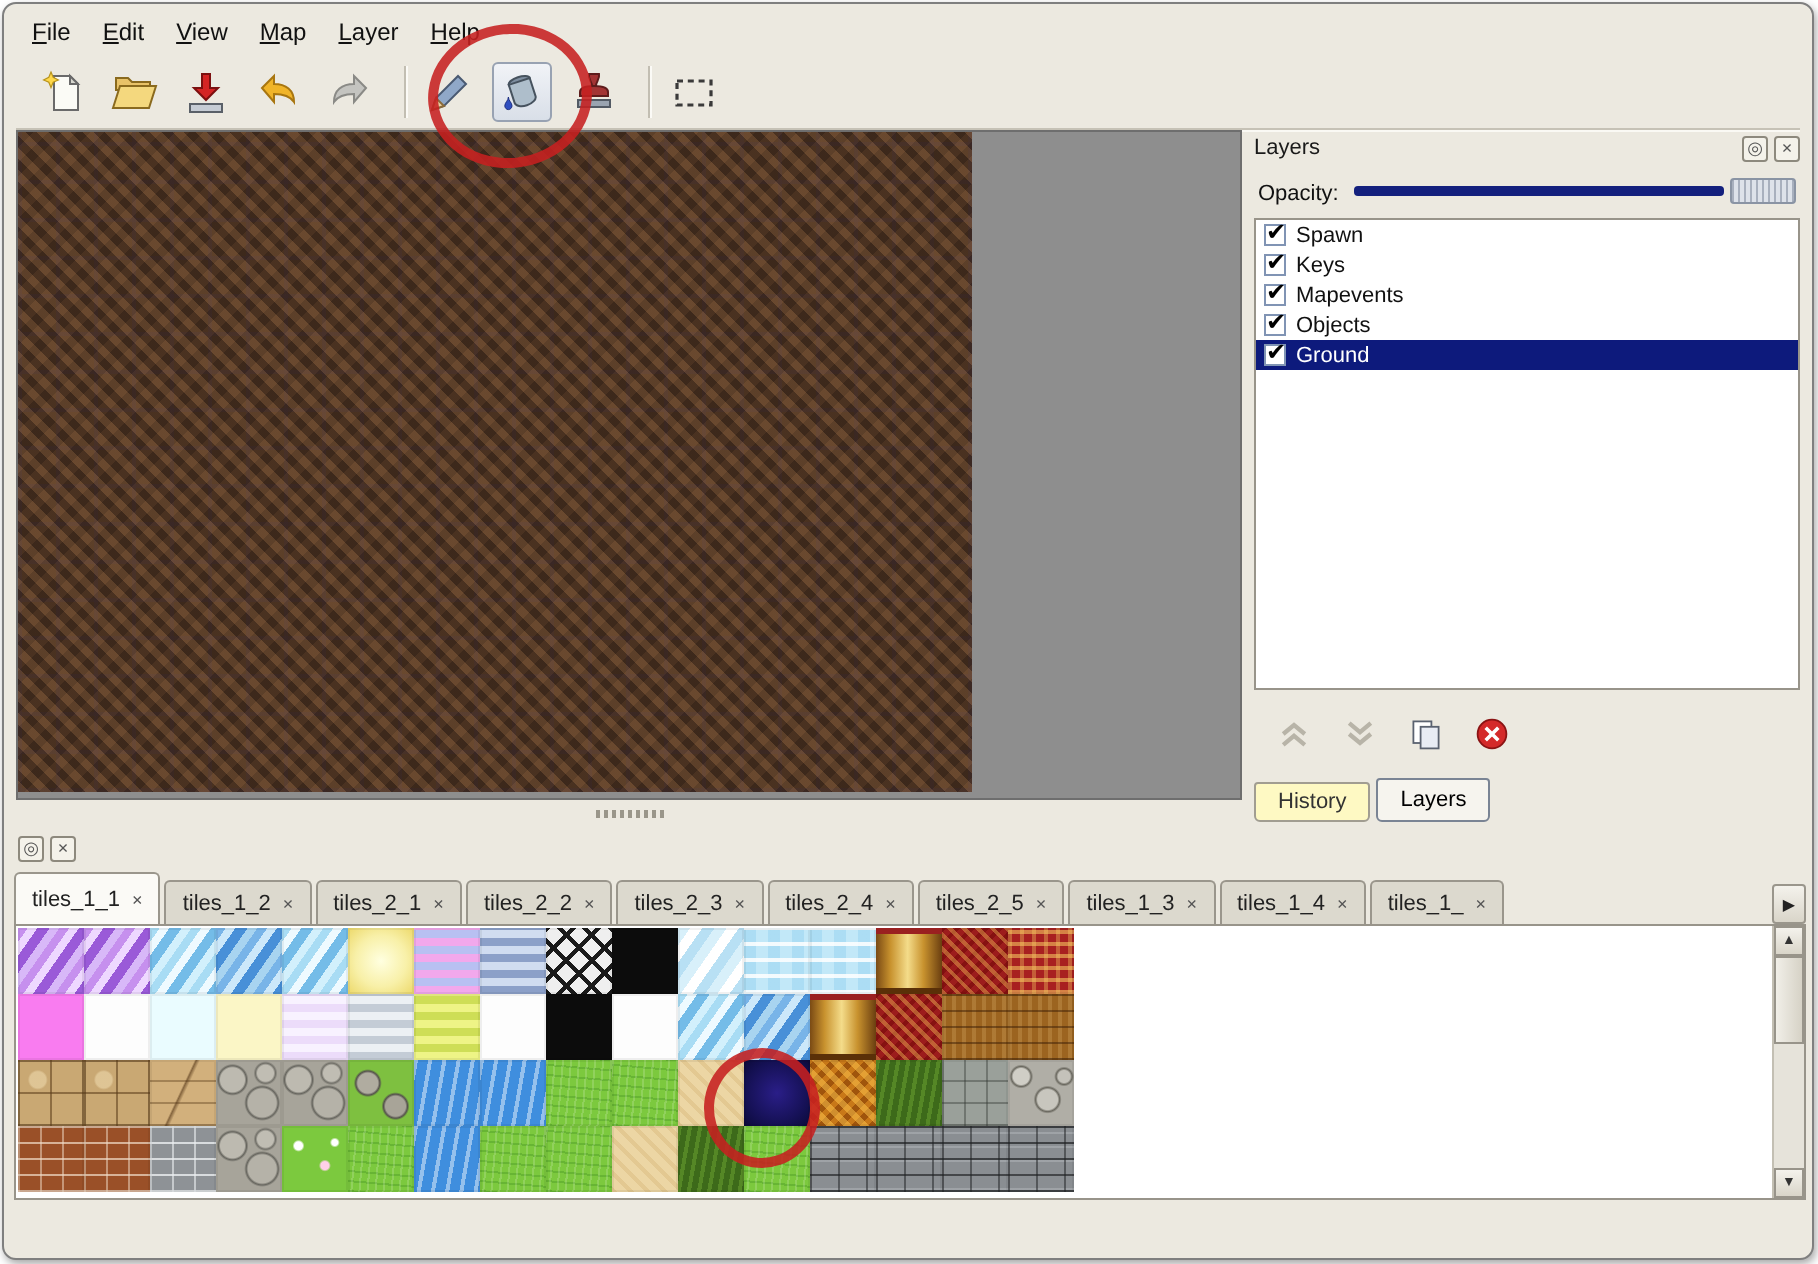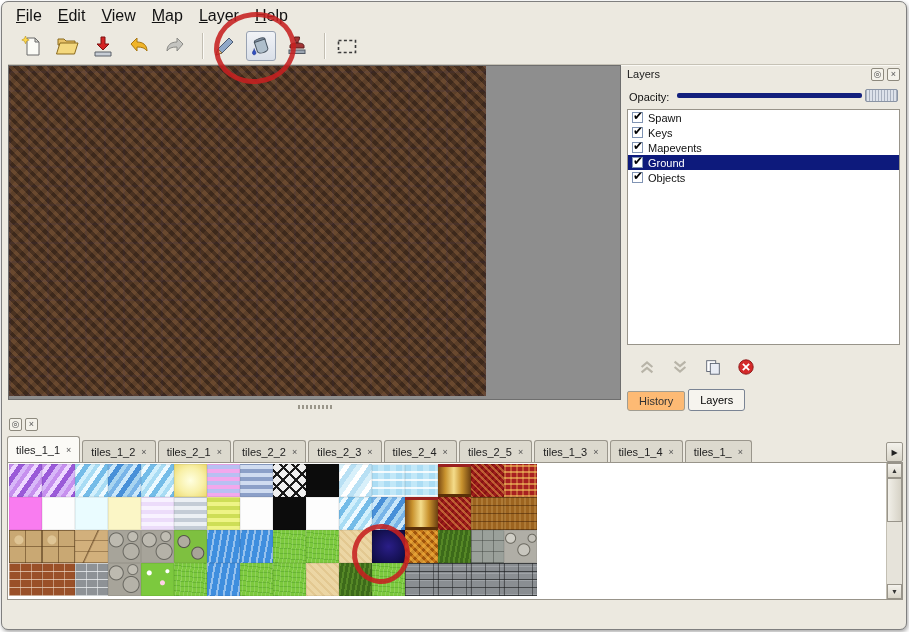--- a/index.html
+++ b/index.html
@@ -4,21 +4,21 @@
 <style>
   *{margin:0;padding:0;box-sizing:border-box}
   html,body{width:909px;height:632px;background:#fff;overflow:hidden}
   body{font-family:"Liberation Sans","DejaVu Sans",sans-serif;position:relative;user-select:none;color:#111}
   svg{display:block}
 
   #window{position:absolute;left:1px;top:1px;width:906px;height:629px;background:#ece9e0;
     border:1px solid #7f7f7f;border-radius:7px;box-shadow:1px 2px 4px rgba(0,0,0,.35)}
 
   
-  #menubar{position:absolute;left:6px;top:3px;right:6px;height:22px;display:flex;align-items:center;font-size:16px}
+  #menubar{position:absolute;left:6px;top:3px;right:6px;height:22px;display:flex;align-items:center;font-size:12px}
   .menu-item{padding:3px 8px;border-radius:2px;cursor:default}
   .menu-item .u{text-decoration:underline}
 
   
   #toolbar{position:absolute;left:6px;top:25px;right:6px;height:38px;display:flex;align-items:center;padding-left:8px;
     border-bottom:1px solid #c6c2b6;box-shadow:0 1px 0 #faf9f4}
   .tbtn{width:30px;height:30px;flex:none;display:flex;align-items:center;justify-content:center;margin-right:6px;
     border:1px solid transparent;border-radius:3px}
   .tbtn svg{width:24px;height:24px}
   .tbtn.selected{border:1px solid #98a2b2;background:linear-gradient(#f1f3f7,#d9dfe8)}
@@ -54,21 +54,21 @@
   .layer-row{display:flex;align-items:center;height:15px;padding-left:2px}
   .layer-row.selected{background:#0d1a7c;color:#fff}
   .checkbox{position:relative;width:11px;height:11px;flex:none;border:1px solid #8094b4;background:#fff;margin:0 5px 0 2px}
   .checkbox.checked::after{content:"✔";position:absolute;left:0px;top:-4px;font-size:12px;color:#000}
 
   #layer-buttons{position:absolute;left:2px;top:288px;right:2px;height:28px;display:flex;align-items:center;gap:13px;padding-left:10px}
   #layer-buttons .lbtn{width:20px;height:20px;display:flex;align-items:center;justify-content:center}
   #layer-buttons svg{width:18px;height:18px}
 
   #layer-tabs{position:absolute;left:2px;bottom:0;height:22px;display:flex;gap:3px;align-items:flex-end}
-  .lp-tab{height:20px;padding:0 11px;display:flex;align-items:center;font-size:11px;background:#fdba74;
+  .lp-tab{height:20px;padding:0 11px;display:flex;align-items:center;font-size:11px;background:#fef9c3;
     border:1px solid #a19d91;border-radius:2px 2px 3px 3px;color:#333}
   .lp-tab.active{background:#f6f4ee;border:1px solid #7a8494;height:22px;color:#000}
 
   
   #tilesets-panel{position:absolute;left:2px;top:413px;width:901px;height:187px;font-size:11px}
   #tileset-tabs{position:absolute;left:3px;top:21px;right:22px;height:26px;display:flex;align-items:flex-end;gap:2px;overflow:hidden}
   .ts-tab{height:22px;flex:none;display:flex;align-items:center;gap:6px;padding:0 8px;white-space:nowrap;
     background:#dcd9ce;border:1px solid #9a968c;border-bottom:none;border-radius:3px 3px 0 0;color:#222}
   .ts-tab.active{background:#fbfaf6;height:26px}
   .tab-close{font-size:9px;color:#555}
@@ -238,27 +238,27 @@
           <span class="layer-name">Spawn</span>
         </div>
         <div class="layer-row">
           <span class="checkbox checked"></span>
           <span class="layer-name">Keys</span>
         </div>
         <div class="layer-row">
           <span class="checkbox checked"></span>
           <span class="layer-name">Mapevents</span>
         </div>
+        <div class="layer-row">
+          <span class="checkbox checked"></span>
+          <span class="layer-name">Objects</span>
+        </div>
         <div class="layer-row selected">
           <span class="checkbox checked"></span>
           <span class="layer-name">Ground</span>
-        </div>
-        <div class="layer-row">
-          <span class="checkbox checked"></span>
-          <span class="layer-name">Objects</span>
         </div>
       </div>
     <div id="layer-buttons">
       <div class="lbtn">
         <svg viewBox="0 0 20 20">
             <path d="M4 10l6-5 6 5" stroke="#b8b4a8" stroke-width="2.4" fill="none"></path>
             <path d="M4 16l6-5 6 5" stroke="#b8b4a8" stroke-width="2.4" fill="none"></path>
           </svg>
       </div>
       <div class="lbtn">

